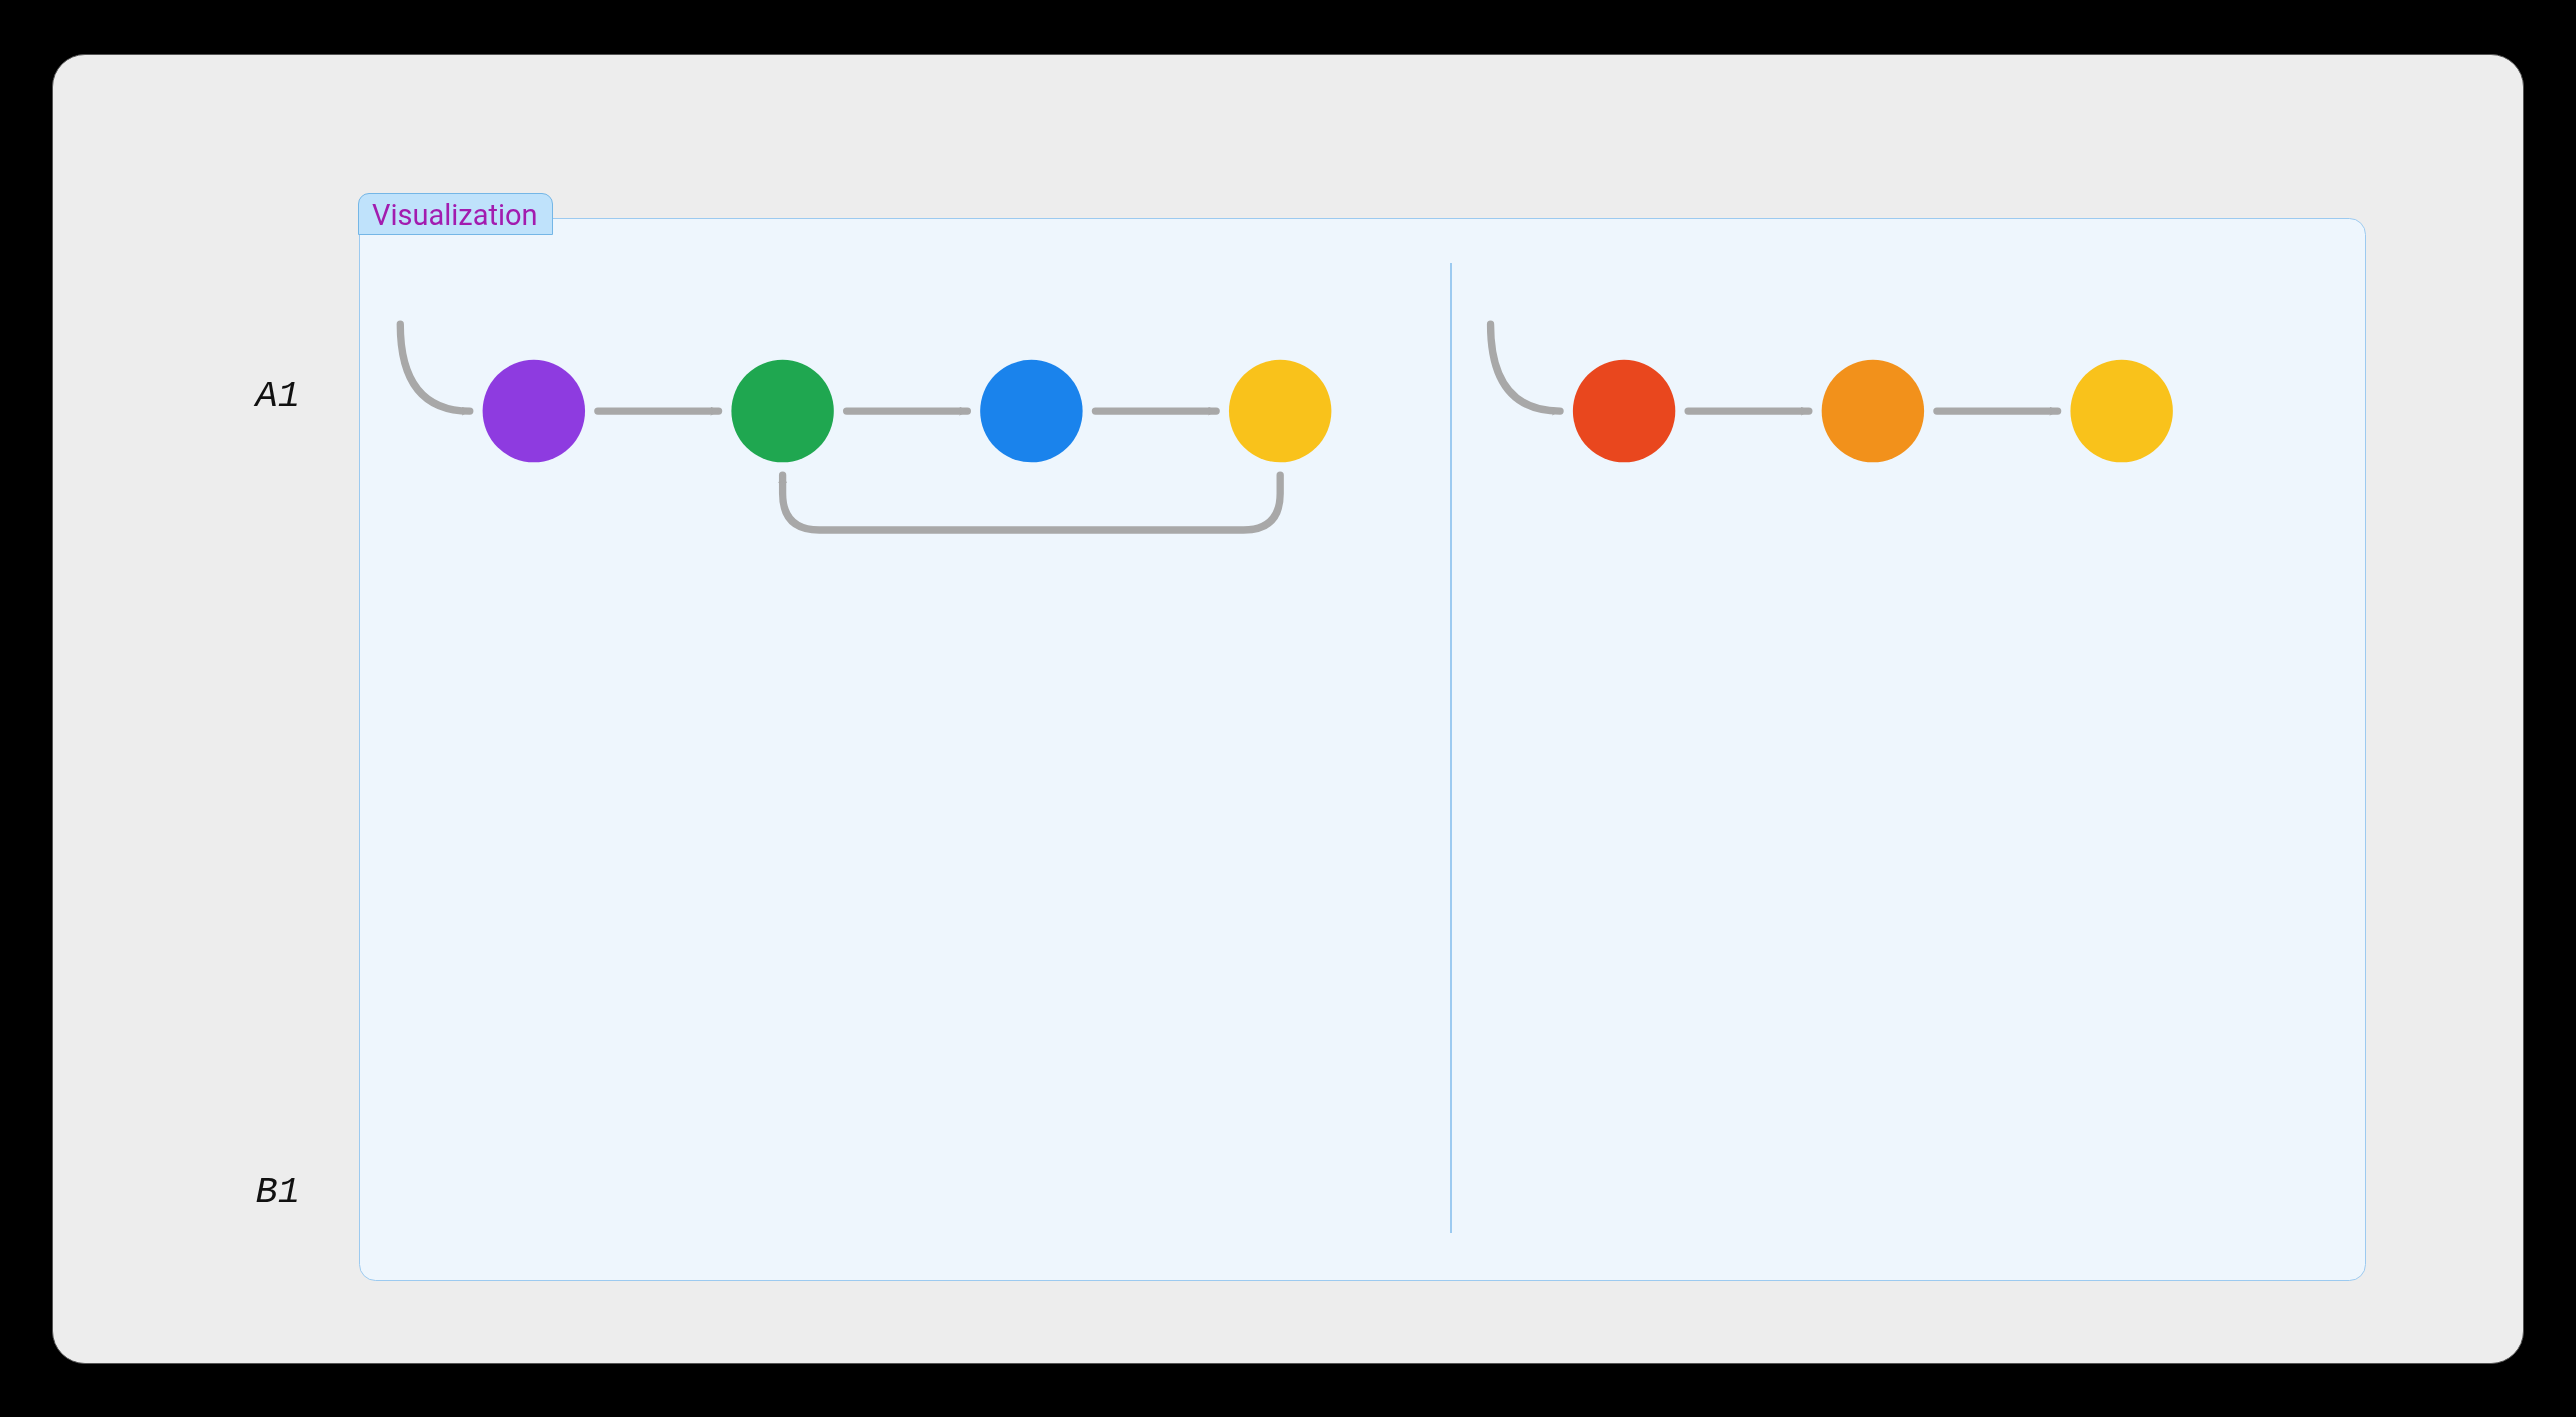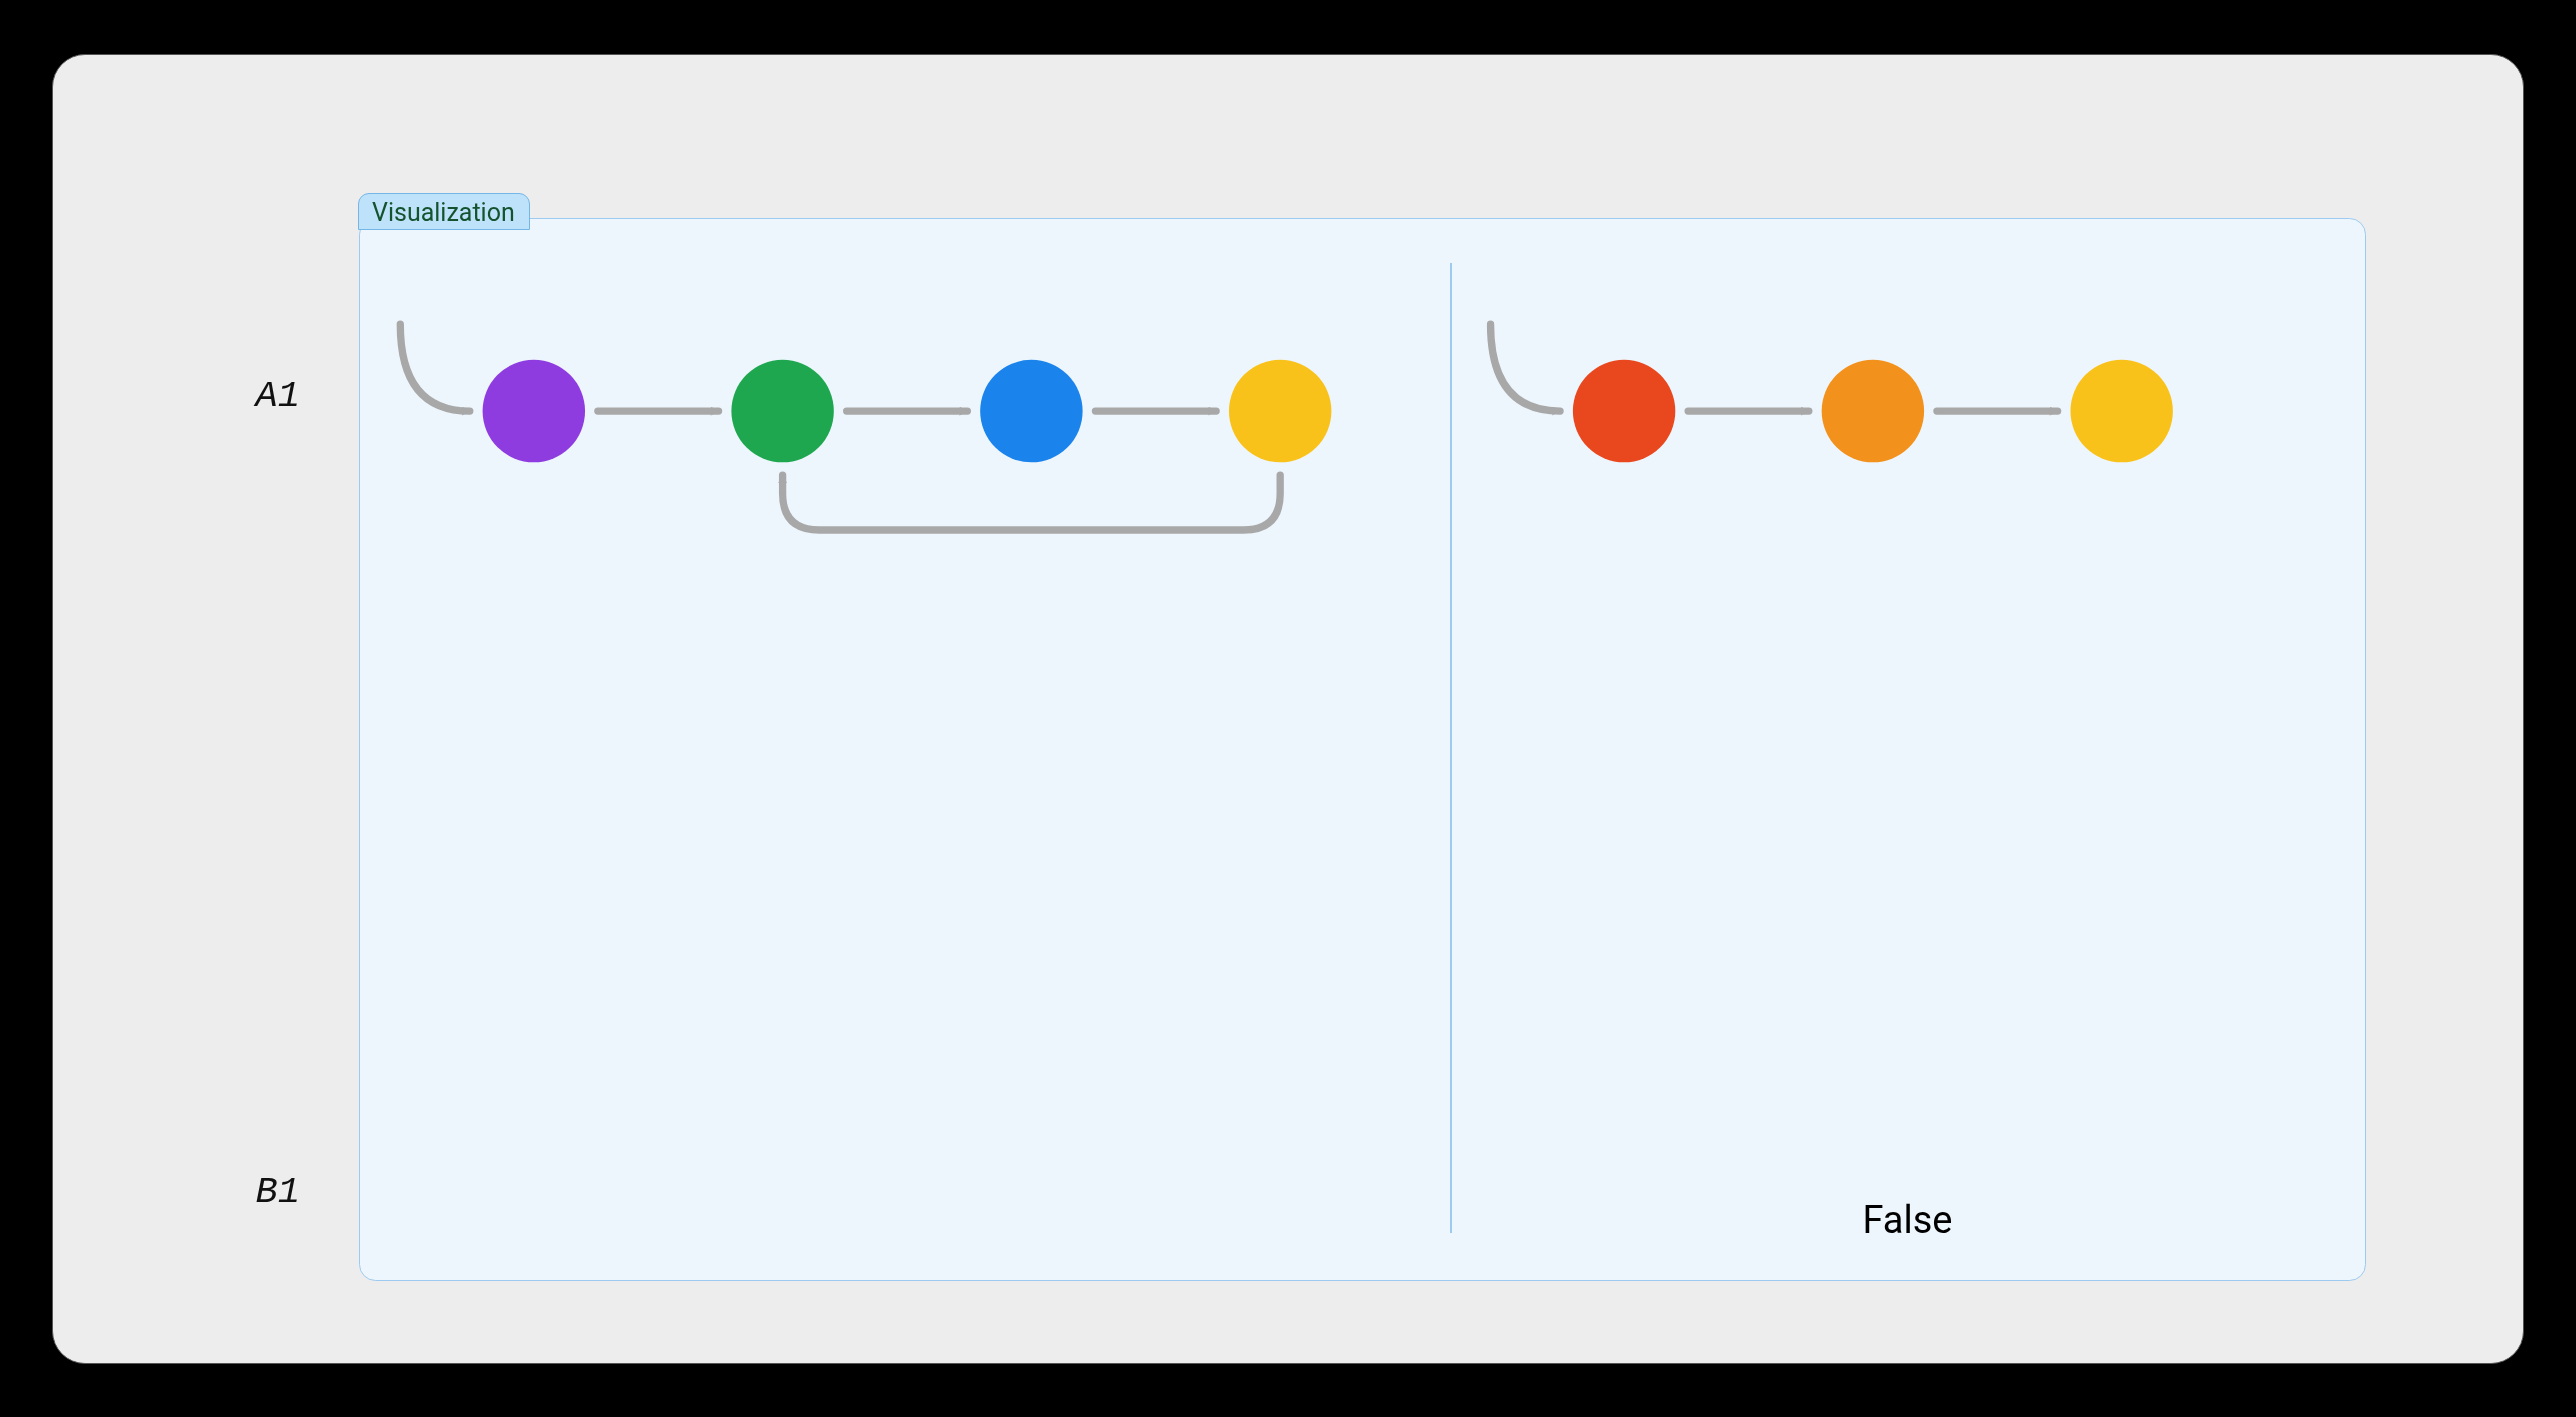--- a/index.html
+++ b/index.html
@@ -56,22 +56,22 @@
     position: absolute;
     left: -1.8px;
     top: -25.6px;
     background: #bfe2fb;
     border: 1.8px solid #74b6e6;
     border-top-left-radius: 11px;
     border-top-right-radius: 11px;
     border-bottom-left-radius: 0;
     border-bottom-right-radius: 0;
     padding: 3.7px 14.6px 1.8px 12.8px;
-    font-size: 25px;
-    color: #14532d;
+    font-size: 29px;
+    color: #a21caf;
     font-weight: 400;
   }
 
   
   .divider {
     position: absolute;
     left: 1090px;
     top: 44px;
     width: 0;
     height: 970px;
@@ -128,18 +128,17 @@
             <circle cx="1006" cy="210" r="56" fill="#f9c21b"></circle>
             <path d="M 1236 115 Q 1236 210 1312 210" fill="none" stroke="#a8a8a8" stroke-width="8" stroke-linecap="round" marker-end="url(#arrowhead)"></path>
             <line x1="1452" y1="210" x2="1584" y2="210" stroke="#a8a8a8" stroke-width="8" stroke-linecap="round" marker-end="url(#arrowhead)"></line>
             <line x1="1724" y1="210" x2="1856" y2="210" stroke="#a8a8a8" stroke-width="8" stroke-linecap="round" marker-end="url(#arrowhead)"></line>
             <circle cx="1382" cy="210" r="56" fill="#e9471e"></circle>
             <circle cx="1654" cy="210" r="56" fill="#f2911b"></circle>
             <circle cx="1926" cy="210" r="56" fill="#f9c21b"></circle>
           </g>
       </svg>
 
-      <div class="panel-label right">False</div>
     </div>
 
   </div>
 </div>
 
 
 </body></html>

